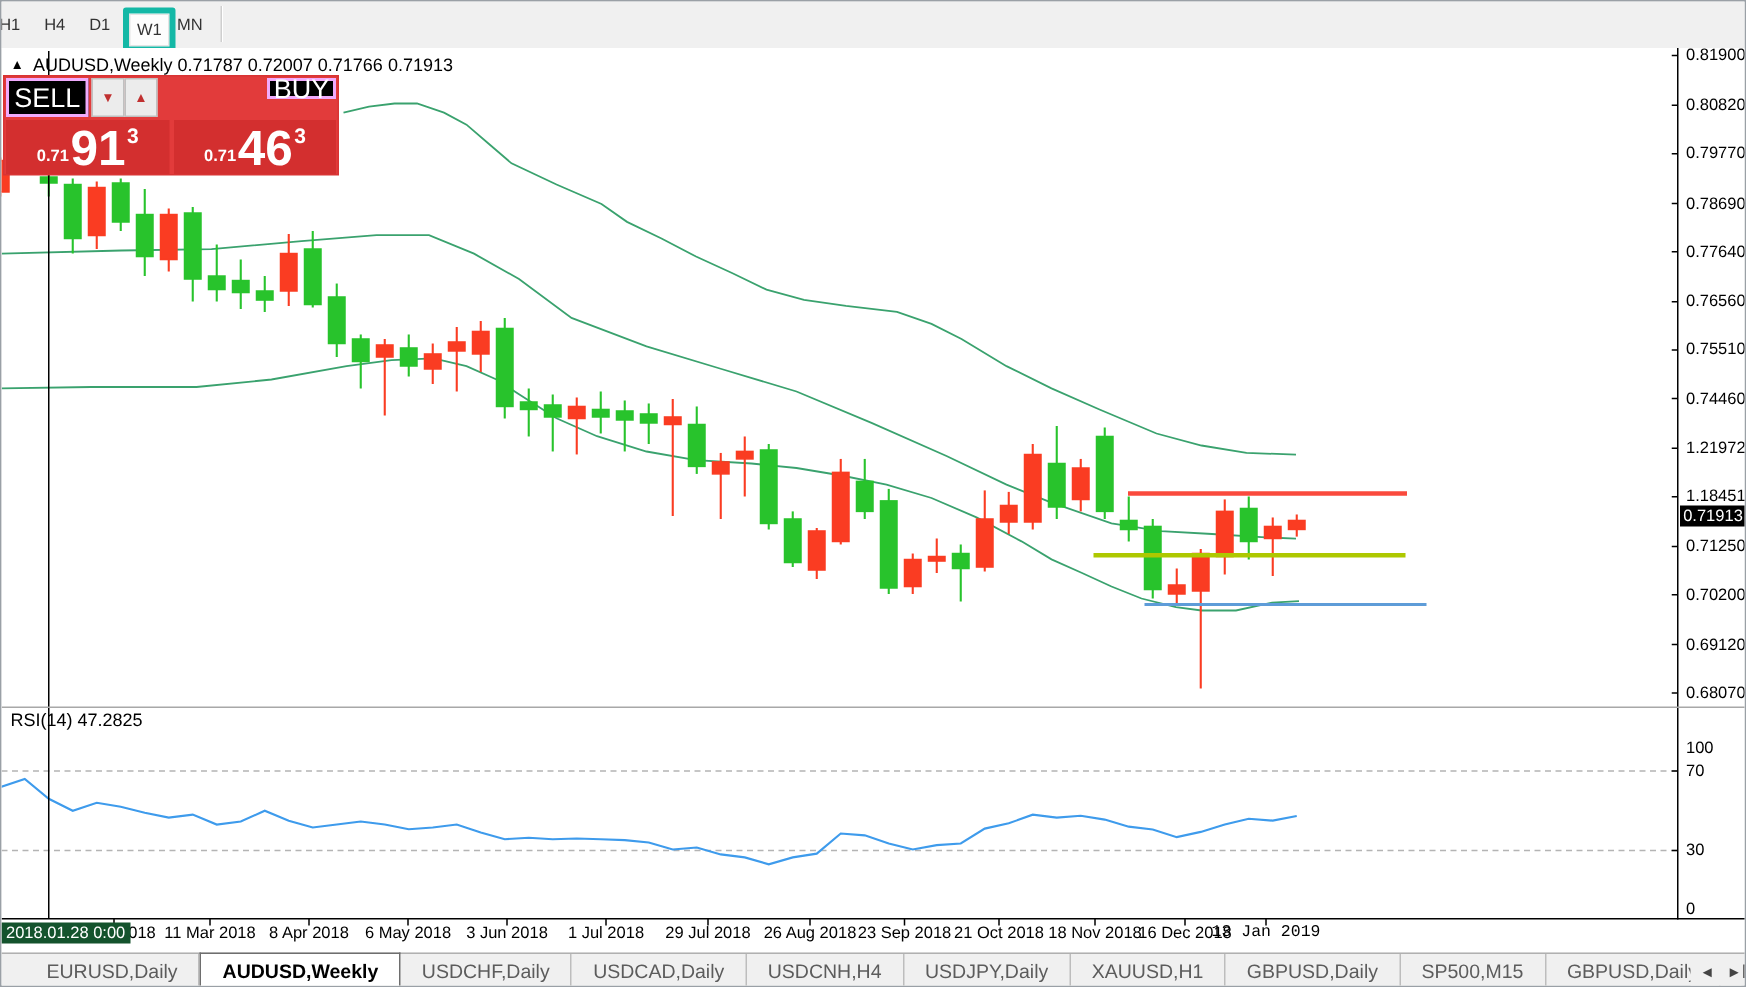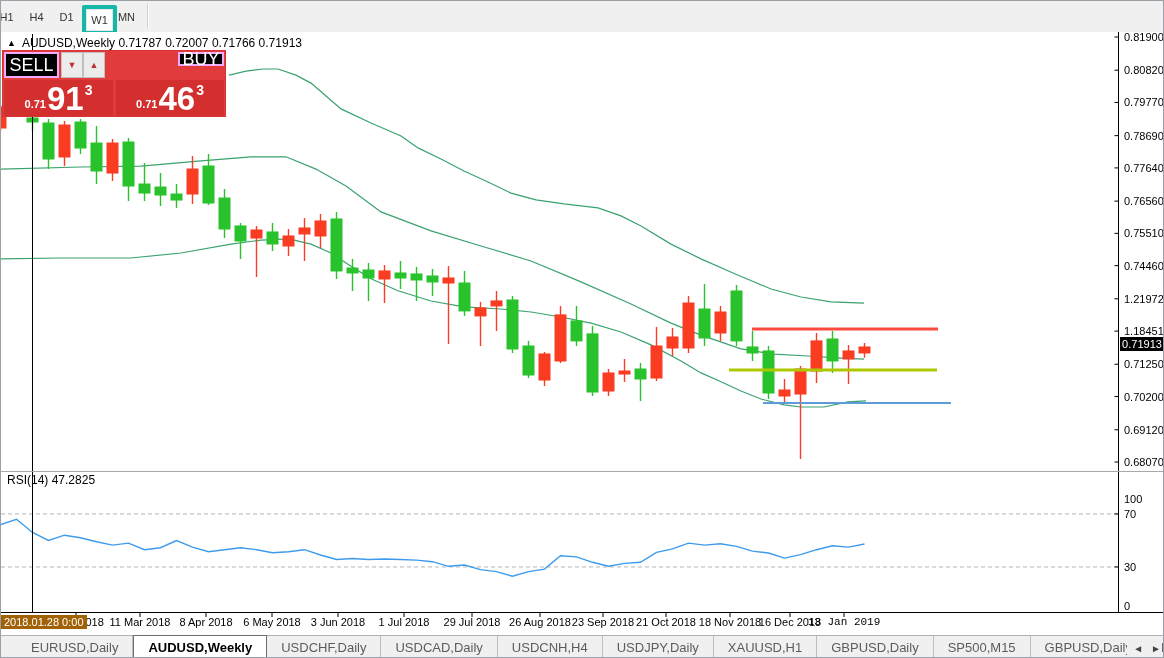--- a/index.html
+++ b/index.html
@@ -41,21 +41,21 @@
   #buy-box{width:108px;margin-left:3px;}
   .pb-small{font-size:11px;font-weight:bold;margin:0 1px 4px 0;}
   .pb-big{font-size:33px;font-weight:bold;line-height:30px;}
   .pb-sup{font-size:14px;font-weight:bold;margin:0 0 16px 1px;}
   
   .pa-label{position:absolute;left:1123px;font-size:11px;color:#000;transform:translateY(-50%);}
   #price-badge{position:absolute;left:1119px;width:44px;height:14px;background:#000;color:#fff;
                font-size:11px;text-align:center;line-height:14px;transform:translateY(-50%);z-index:4;}
   .rsi-label{position:absolute;left:1123px;font-size:11px;color:#000;transform:translateY(-50%);}
   .date-label{position:absolute;top:584px;font-size:11px;color:#000;transform:translateX(-50%);white-space:nowrap;}
-  #time-badge{position:absolute;left:0;top:583px;height:14px;background:#a16207;color:#fff;font-size:11px;
+  #time-badge{position:absolute;left:0;top:583px;height:14px;background:#14532d;color:#fff;font-size:11px;
               line-height:14px;padding:0 3px;white-space:nowrap;z-index:4;}
   #rsi-title{position:absolute;left:6px;top:441px;font-size:12px;color:#000;z-index:3;white-space:pre;text-align:right;}
   
   #tabbar{position:absolute;left:0;top:634px;width:1164px;height:24px;background:#f0f0f0;
           border-top:1px solid #b0b0b0;display:flex;align-items:stretch;padding-left:16px;box-sizing:border-box;}
   .tab{font-size:13px;color:#5c5c5c;display:flex;align-items:center;padding:0 14px;white-space:nowrap;
        border-right:1px solid #bdbdbd;}
   .tab.active{background:#fff;color:#000;font-weight:bold;border:1px solid #6e6e6e;border-bottom:none;
               margin-top:-1px;border-right:1px solid #6e6e6e;}
   #tab-scroll{position:absolute;right:4px;top:0;height:24px;display:flex;align-items:center;gap:8px;

